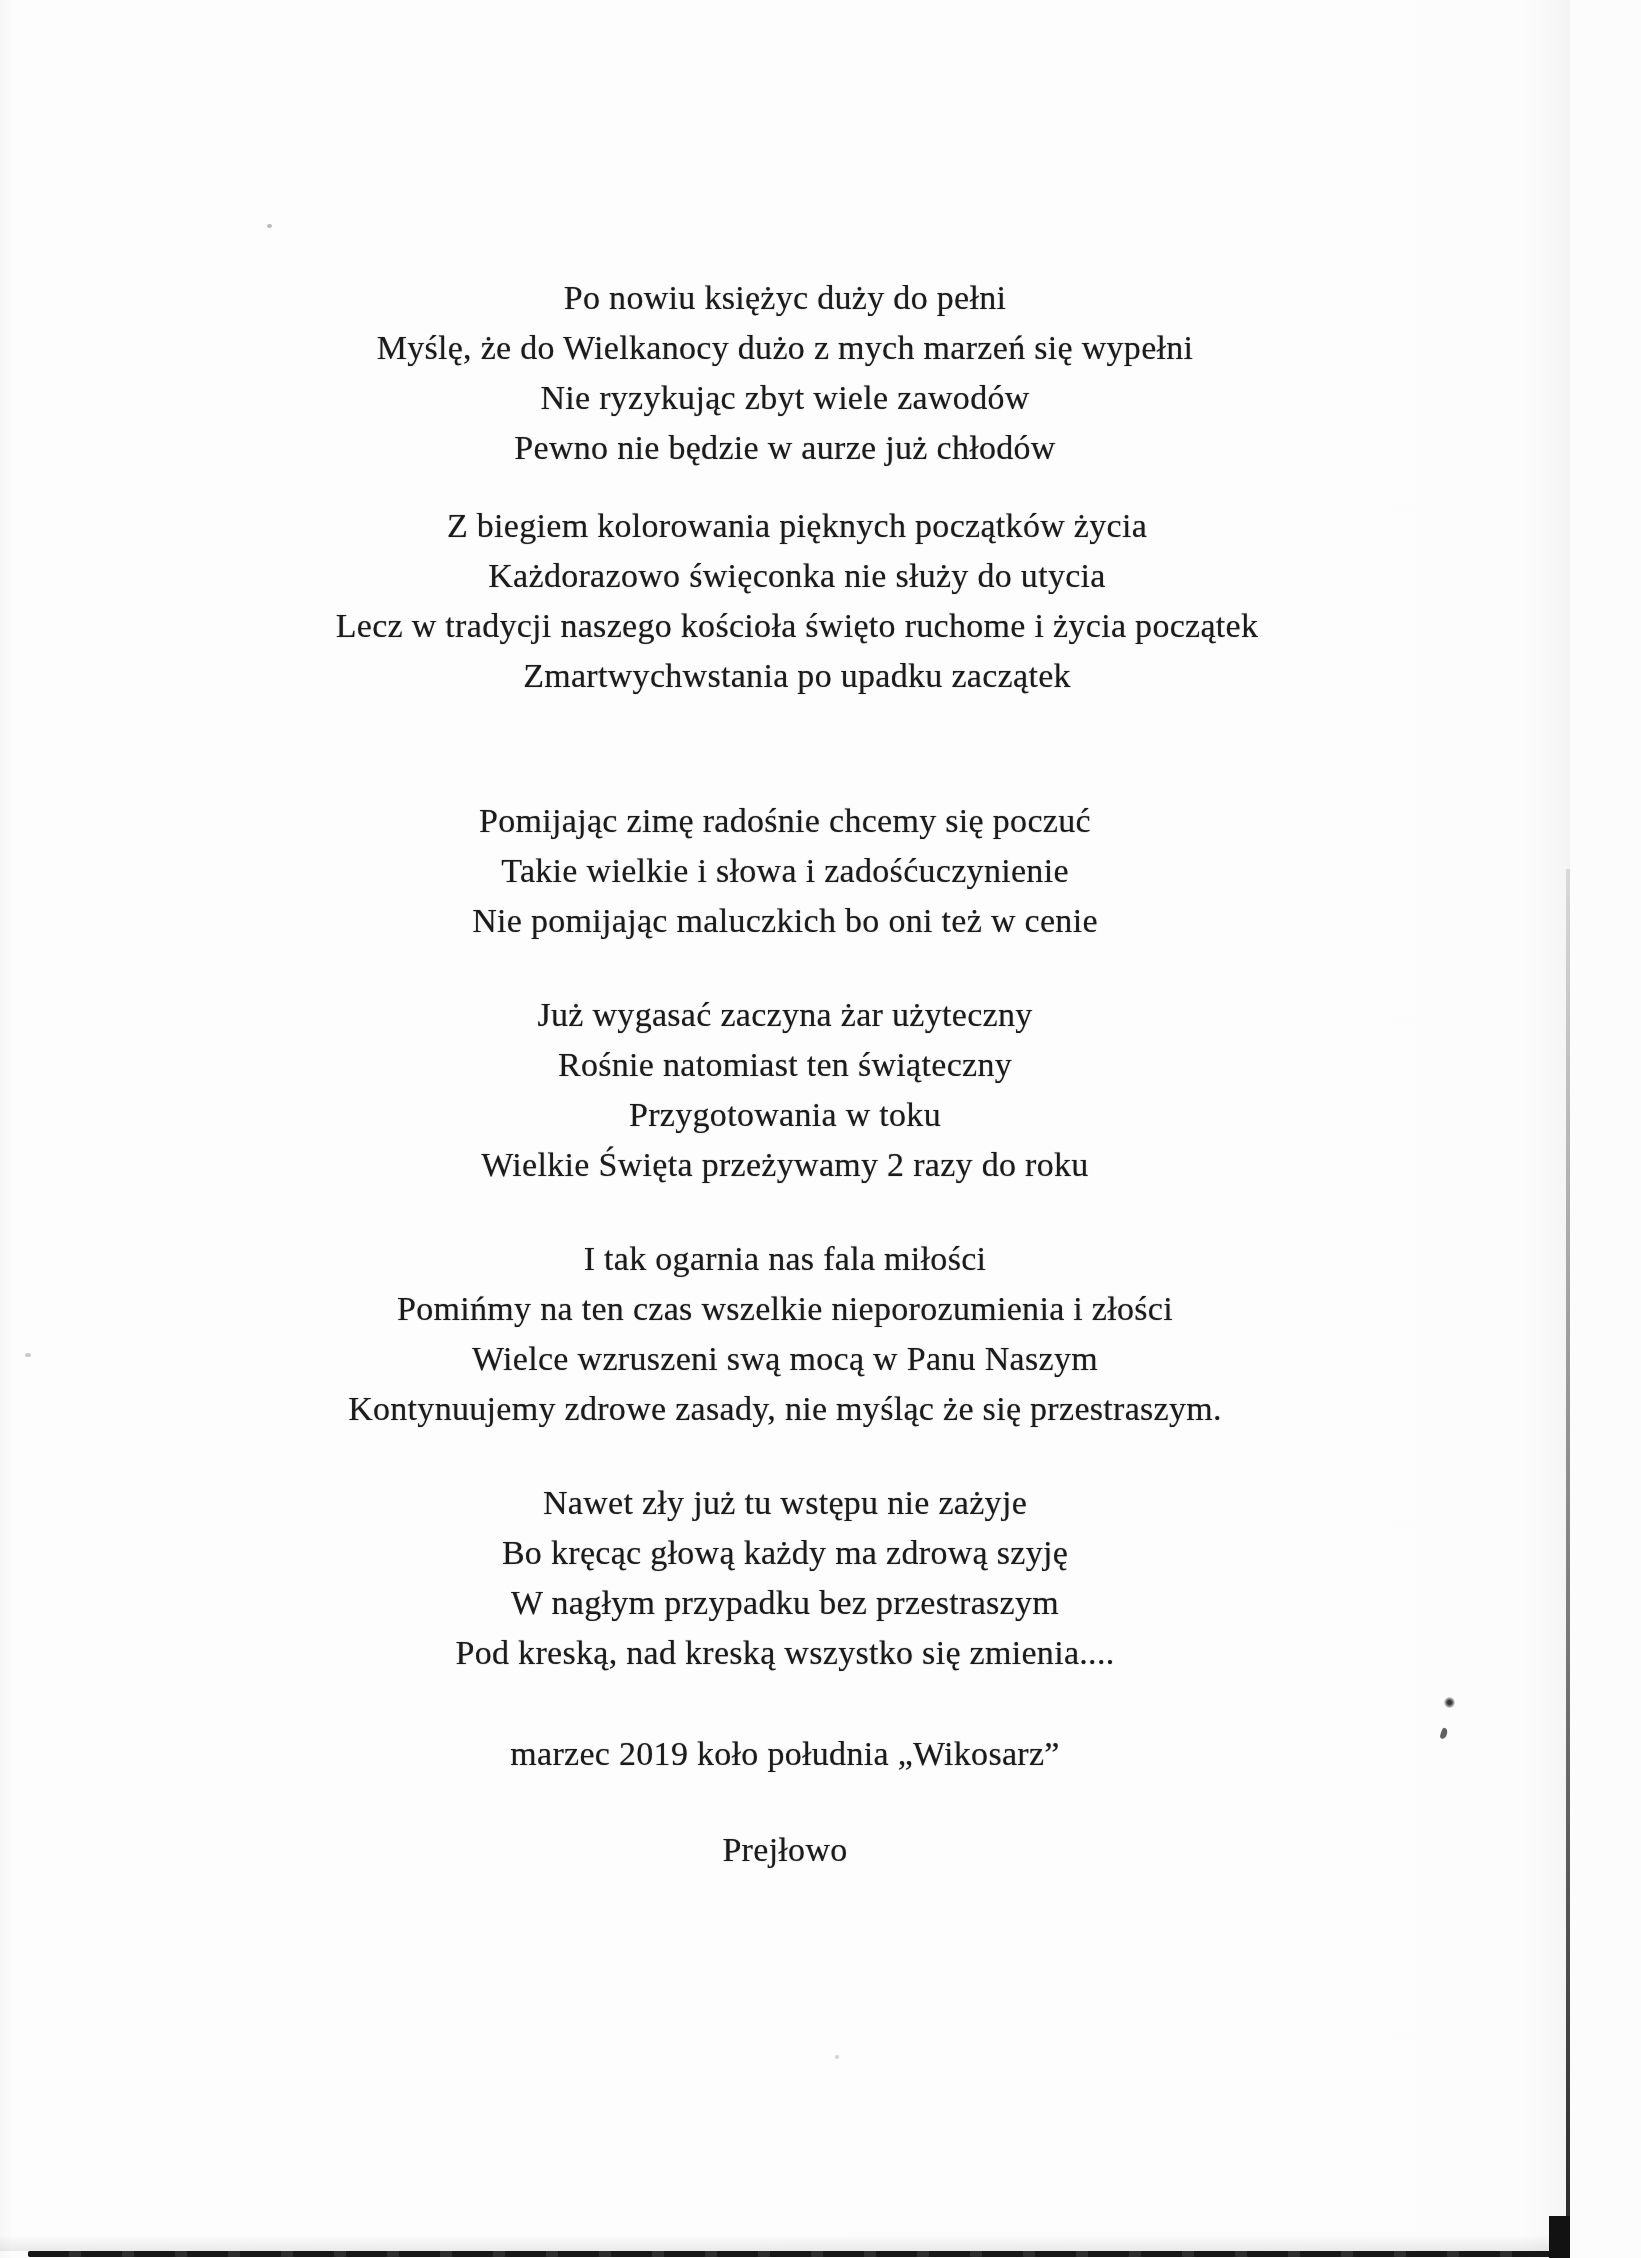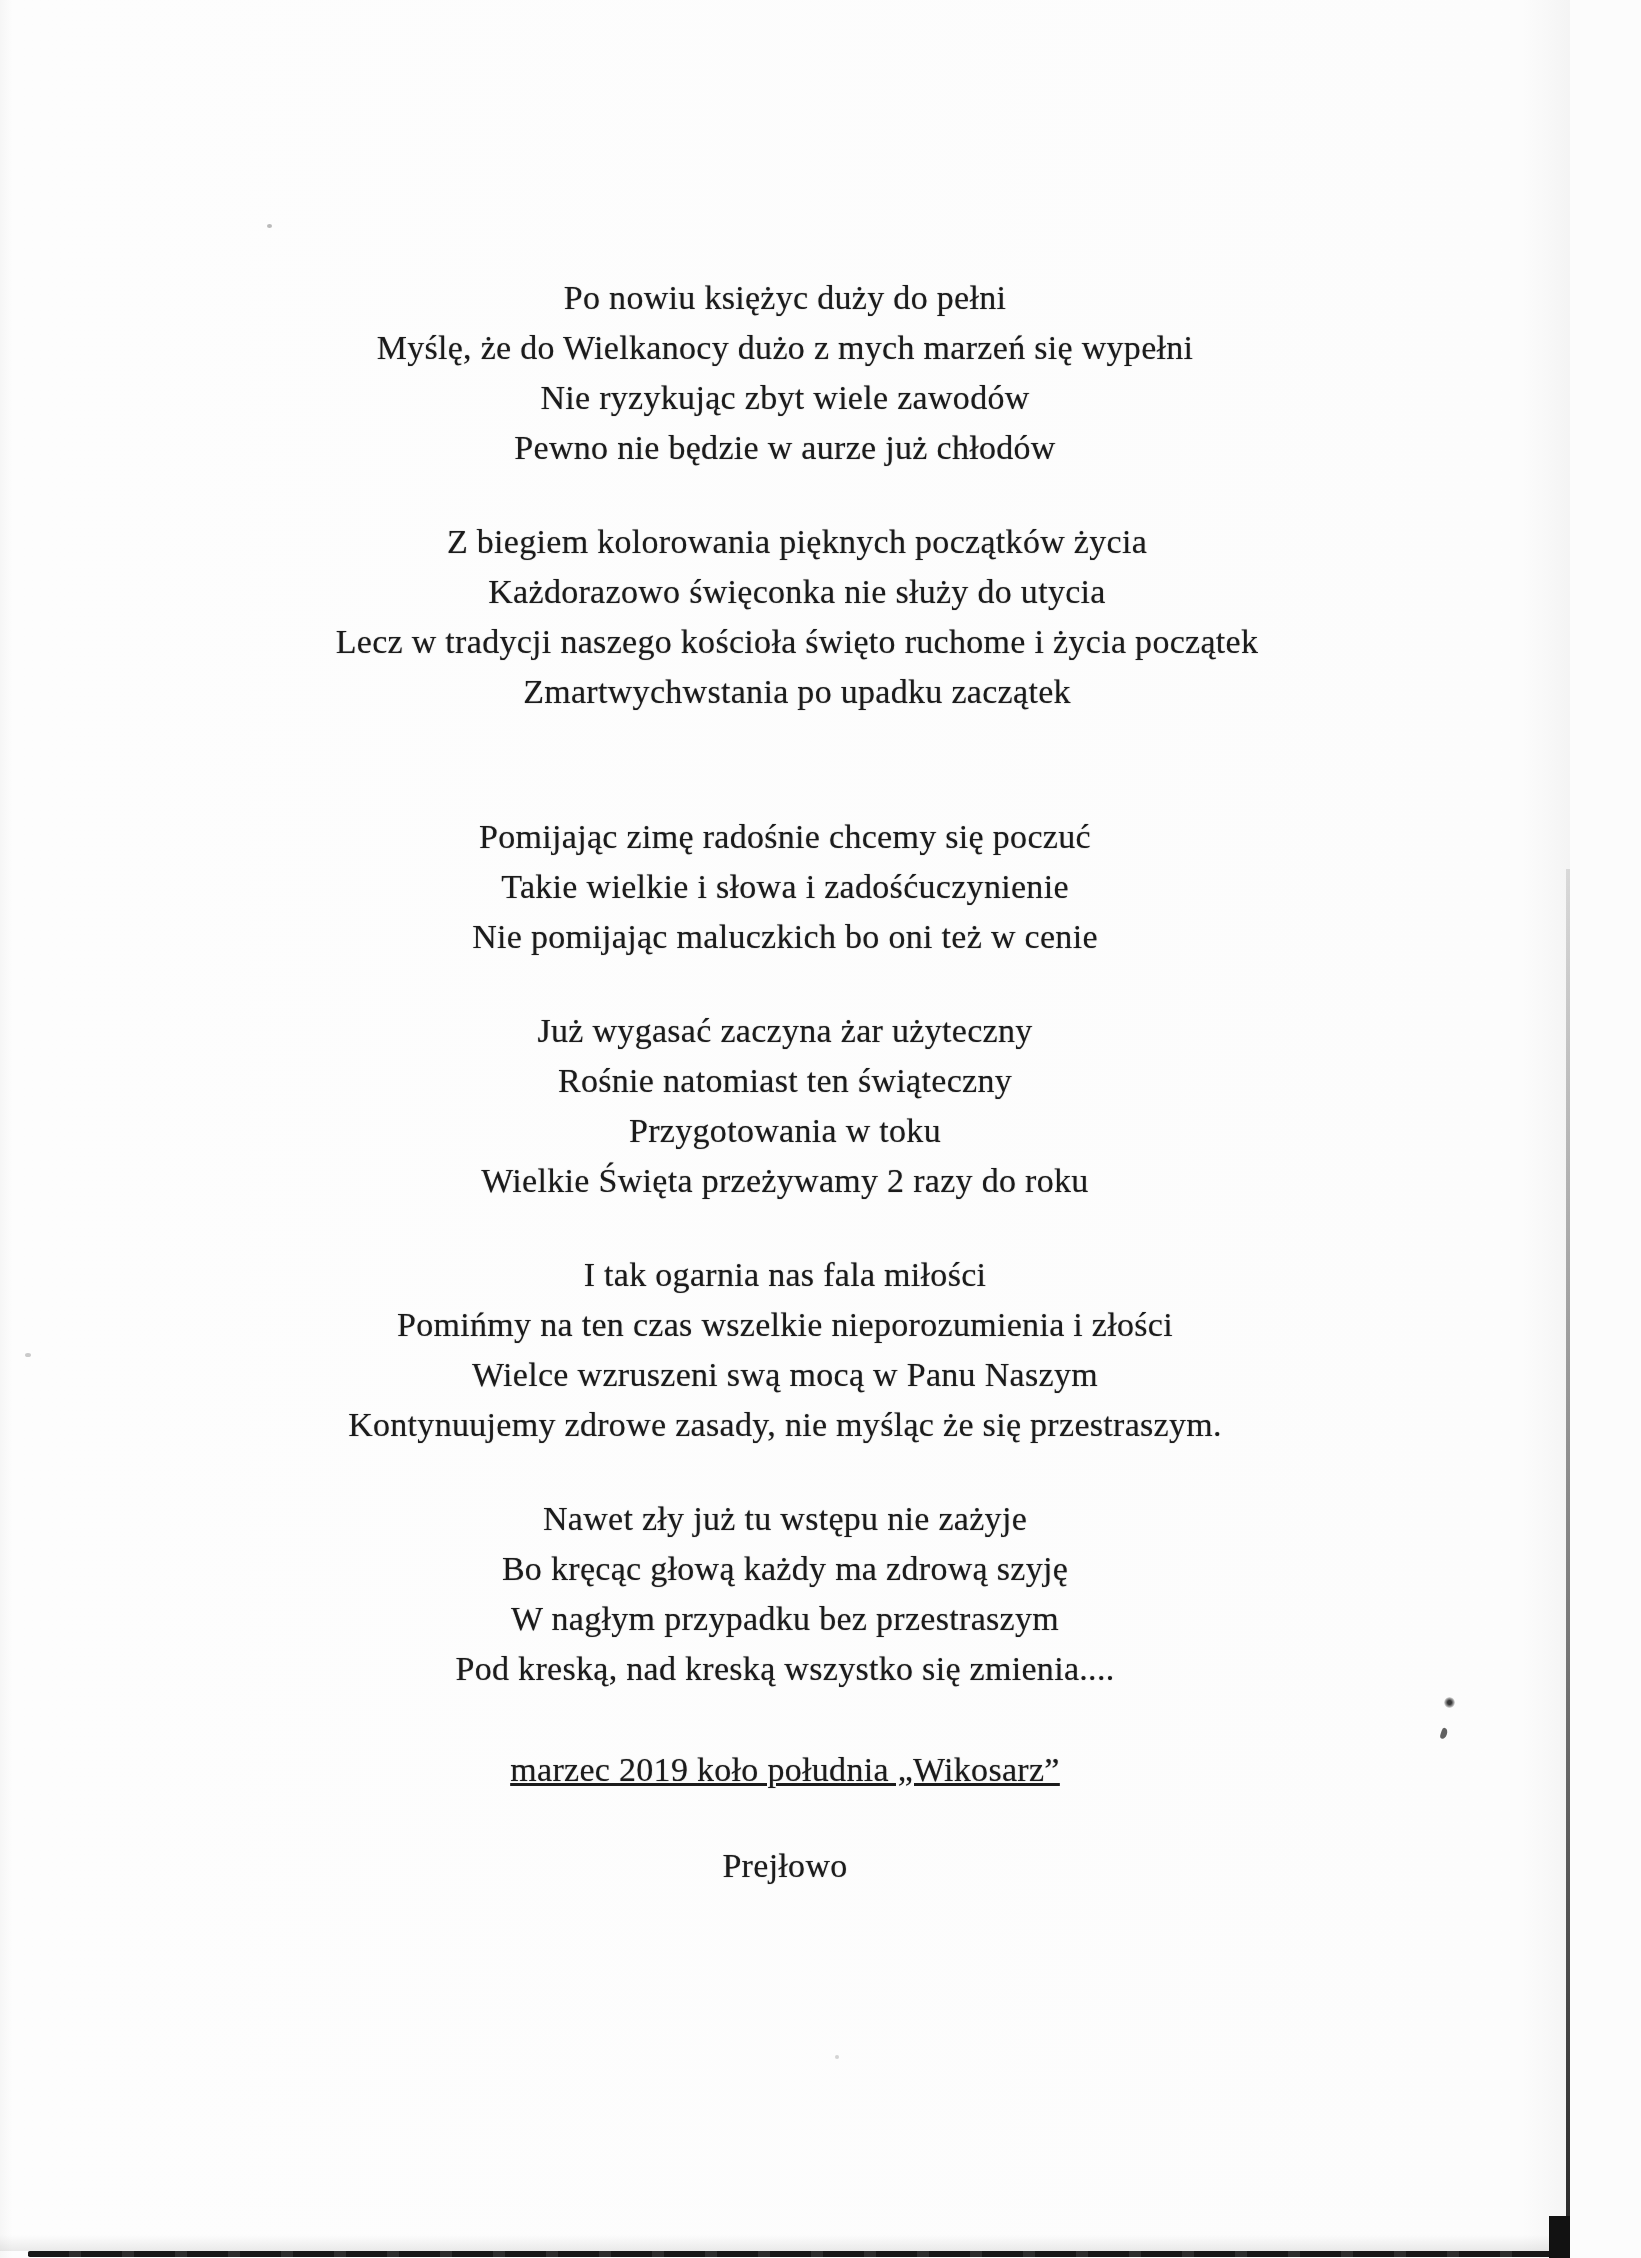--- a/index.html
+++ b/index.html
@@ -26,24 +26,24 @@
   }
   .line {
     margin: 0;
     font-size: 34px;
     line-height: 50px;
     letter-spacing: 0.3px;
     text-shadow: 0 0 1.1px rgba(25, 25, 25, 0.55);
     white-space: nowrap;
   }
   .stanza { margin: 0; }
-  .s2 { margin-top: 44px; padding-left: 24px; }
+  .s2 { margin-top: 28px; padding-left: 24px; }
   .s3 { margin-top: 95px; }
   .s4, .s5, .s6 { margin-top: 44px; }
-  .dateline { margin-top: 51px; text-decoration: underline; }
+  .dateline { margin-top: 51px; }
   .place { margin-top: 46px; }
 
   
   .scan-shadow-bottom {
     position: absolute;
     left: 0; right: 0; bottom: 7px;
     height: 16px;
     background: linear-gradient(180deg, rgba(0,0,0,0) 0%, rgba(0,0,0,0.08) 100%);
   }
   .scan-edge-bottom {

